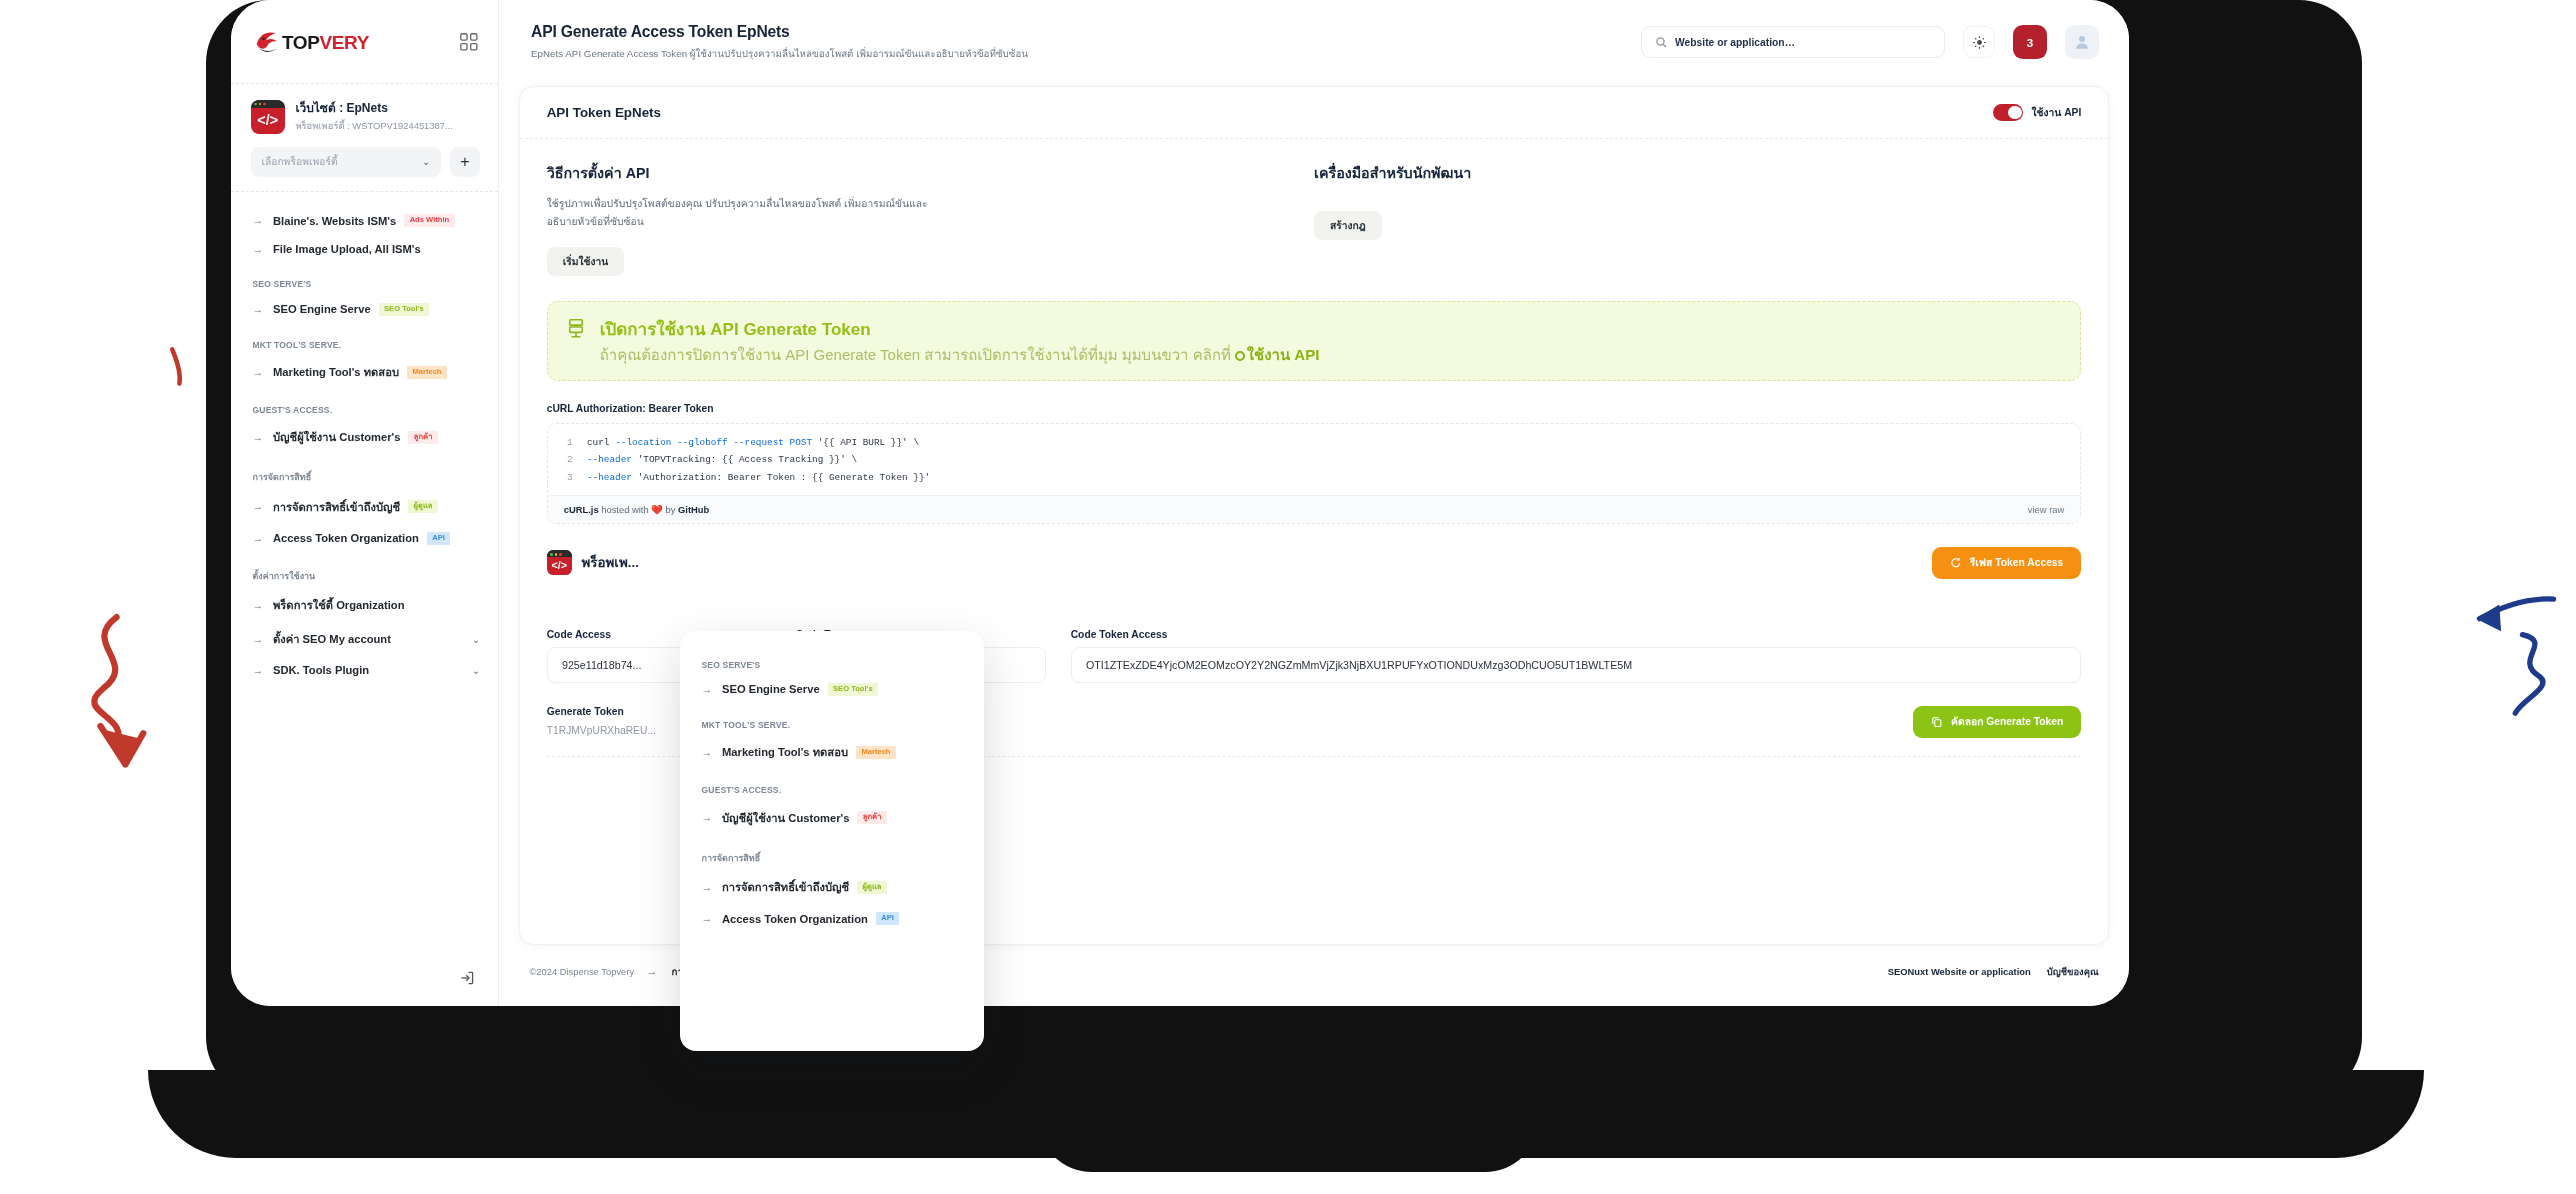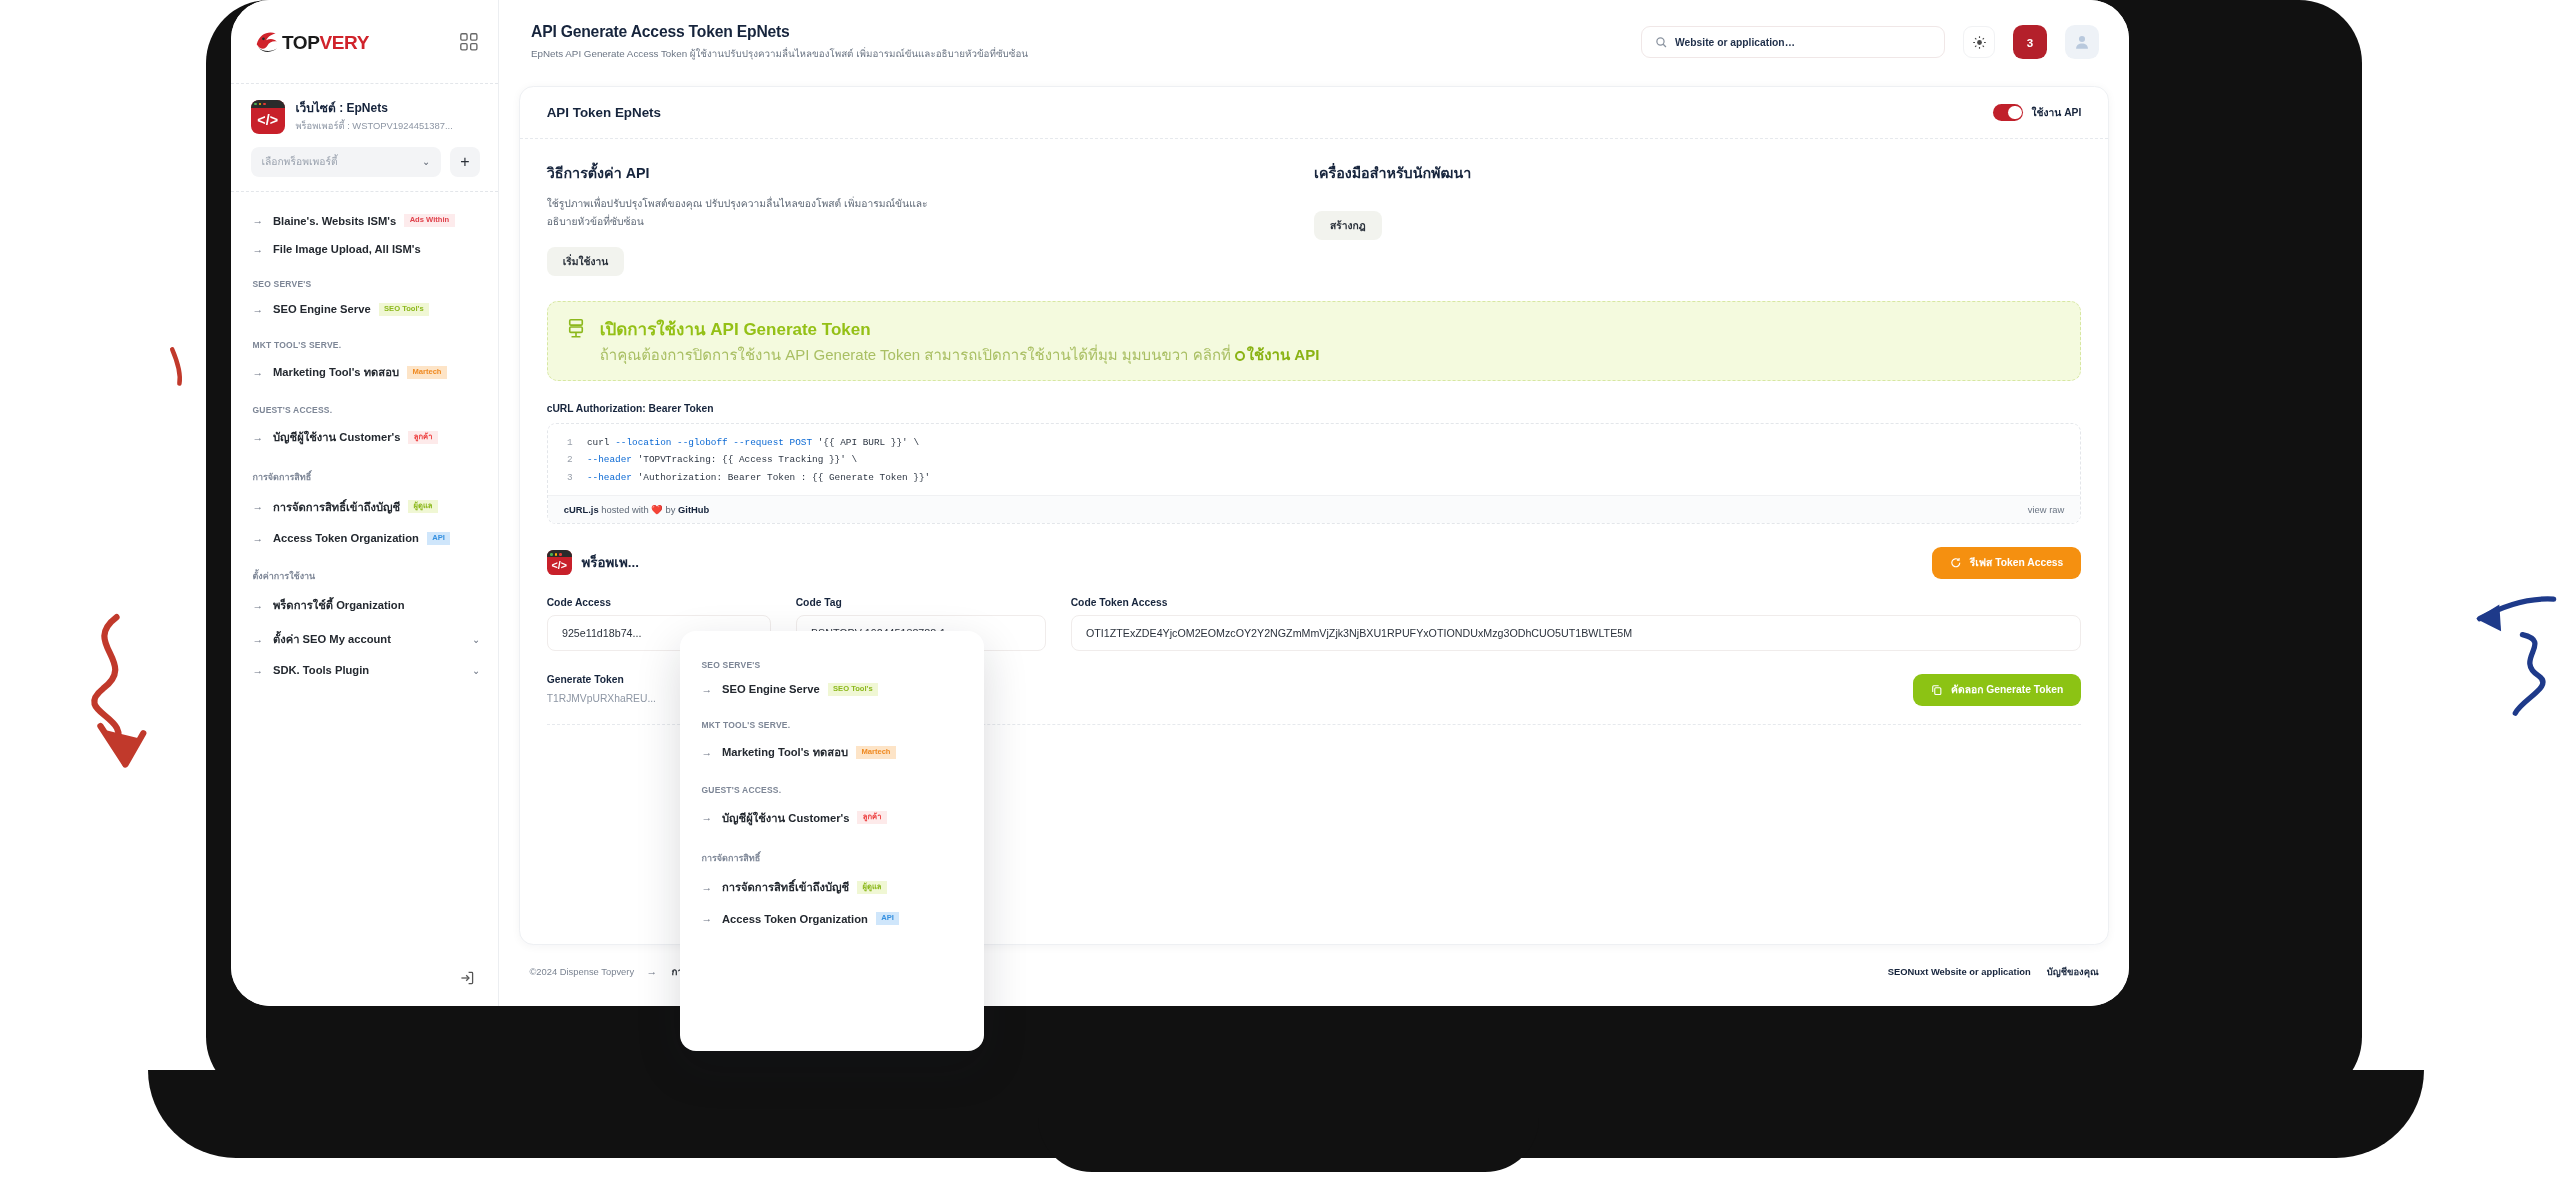--- a/index.html
+++ b/index.html
@@ -215,21 +215,21 @@
   .green-btn{
     display:inline-flex; align-items:center; gap:8px;
     height:32px; padding:0 18px; border-radius:9px;
     background:#8cc314; color:#fff; font-size:10.3px; font-weight:700;
   }
   .fields{ display:flex; gap:25px; margin-top:18px; }
   .field{ display:flex; flex-direction:column; }
   .field.f1{ width:224px; }
   .field.f2{ width:250px; }
   .field.f3{ flex:1; }
-  .field-label{ font-size:10.3px; font-weight:800; color:#16243c; margin-bottom:7.2px; }
+  .field-label{ font-size:10.3px; font-weight:800; color:#16243c; margin-bottom:7.2px;margin-top:32px; }
   .field-input{
     height:36px; border:0.9px solid #f0eceb; border-radius:8px;
     display:flex; align-items:center; padding:0 14.3px;
     font-size:10.7px; color:#2b323c; overflow:hidden; white-space:nowrap;
     background:#fff;
   }
 
   .gen-row{
     margin-top:23px; display:flex; align-items:flex-start; justify-content:space-between;
     padding-bottom:18px; border-bottom:0.9px dashed #e6e9ed;

